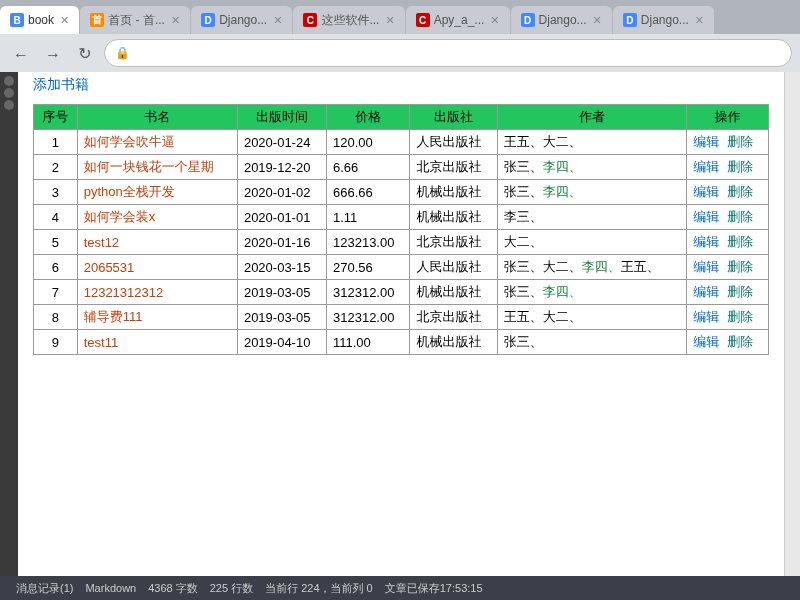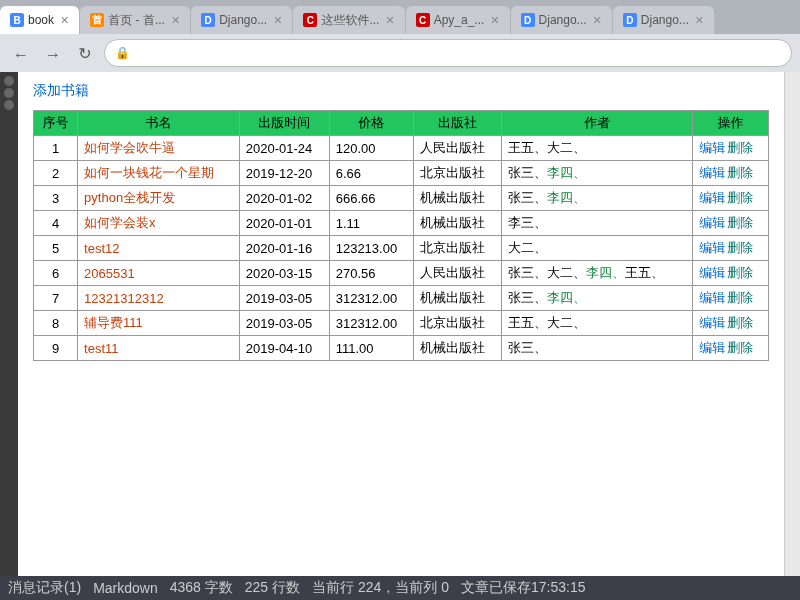--- a/index.html
+++ b/index.html
@@ -144,21 +144,21 @@
       width: 10px;
       height: 10px;
       border-radius: 50%;
       background: #666;
       margin: 0 auto;
     }
 
     .page-content {
       flex: 1;
       background: #fff;
-      padding: 10px 15px;
+      padding: 4px 15px;
       overflow: auto;
     }
 
     .add-link {
       color: #0066cc;
       text-decoration: none;
       font-size: 14px;
       display: inline-block;
       margin-bottom: 10px;
     }
@@ -191,36 +191,36 @@
     }
 
     .author-link {
       color: #15803d;
       text-decoration: none;
     }
 
     .edit-link {
       color: #0066cc;
       text-decoration: none;
-      margin-right: 2px;
+      margin-right: 8px;
     }
     .delete-link {
       color: #0f766e;
       text-decoration: none;
     }
 
     
     .status-bar {
       background: #3c3f4a;
       color: #ccc;
-      font-size: 14px;
+      font-size: 11px;
       height: 24px;
       display: flex;
       align-items: center;
-      padding: 0 8px;
+      padding: 0 16px;
       gap: 12px;
       flex-shrink: 0;
     }
 
     .status-item {
       display: flex;
       align-items: center;
       gap: 4px;
     }
 

